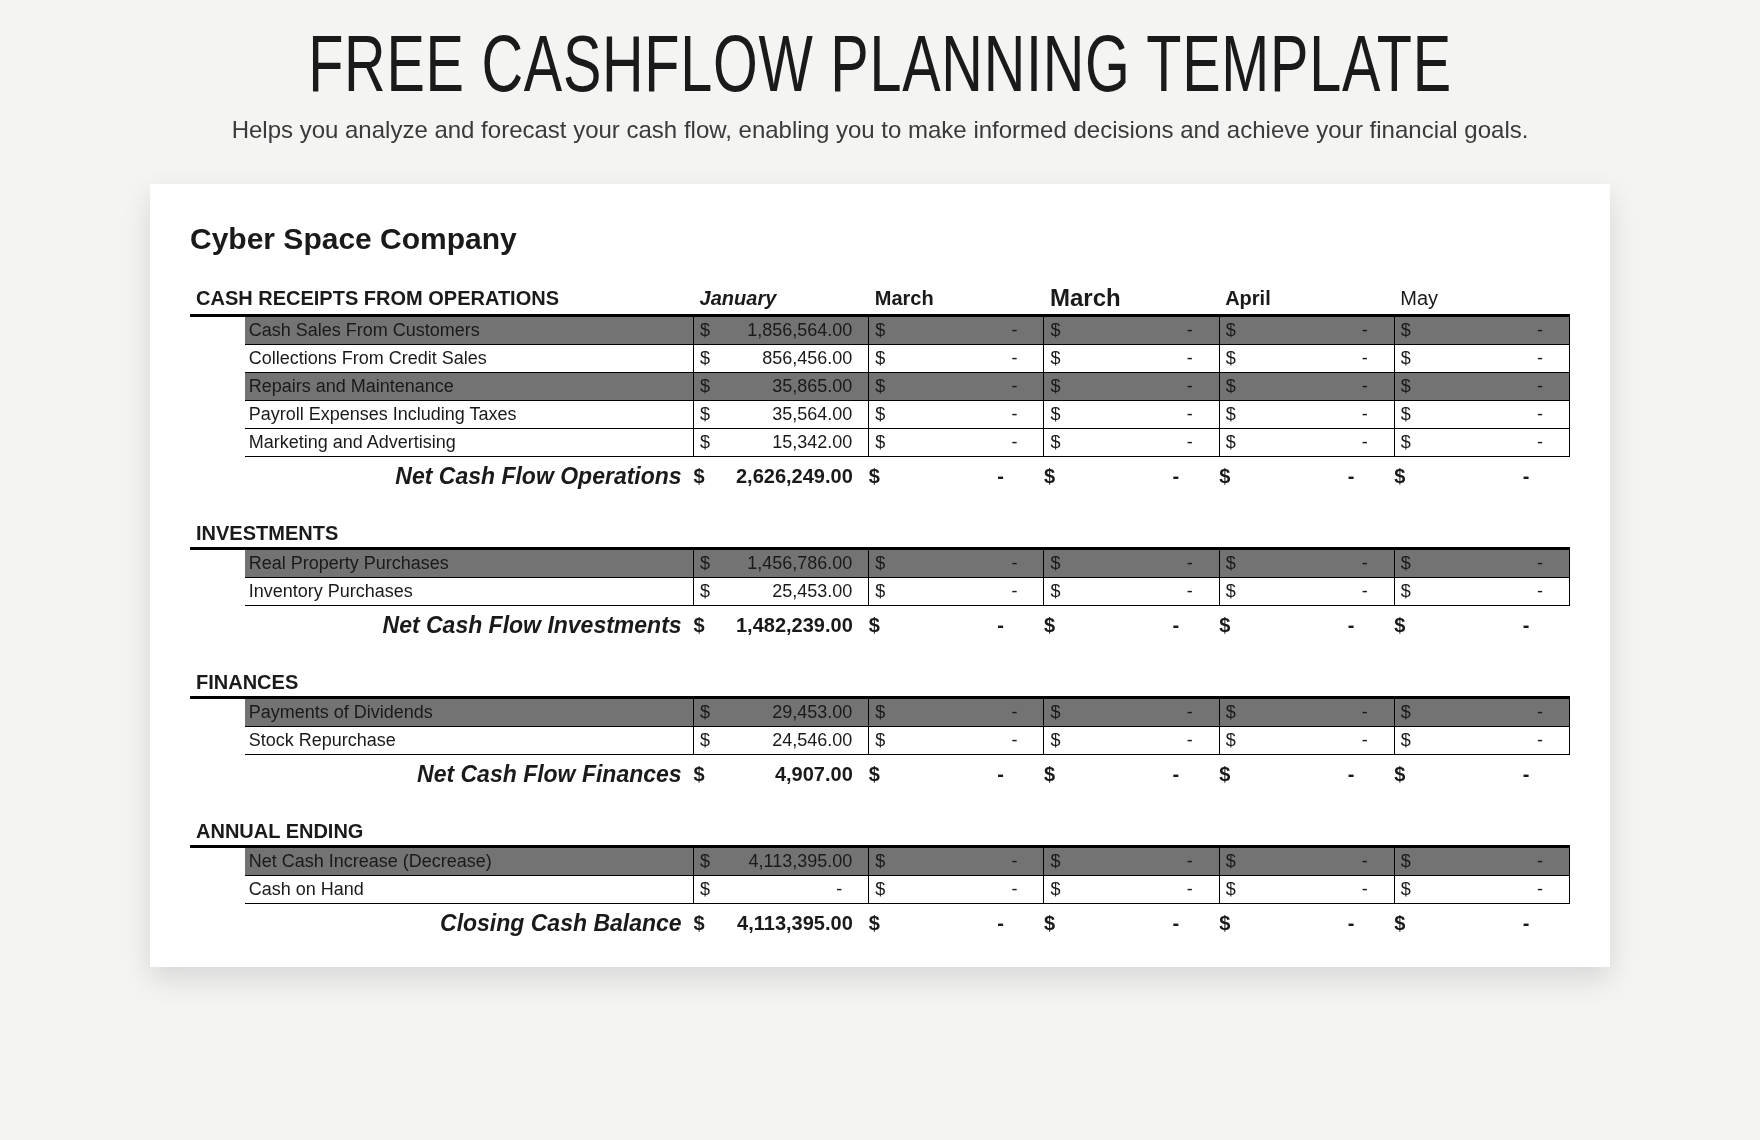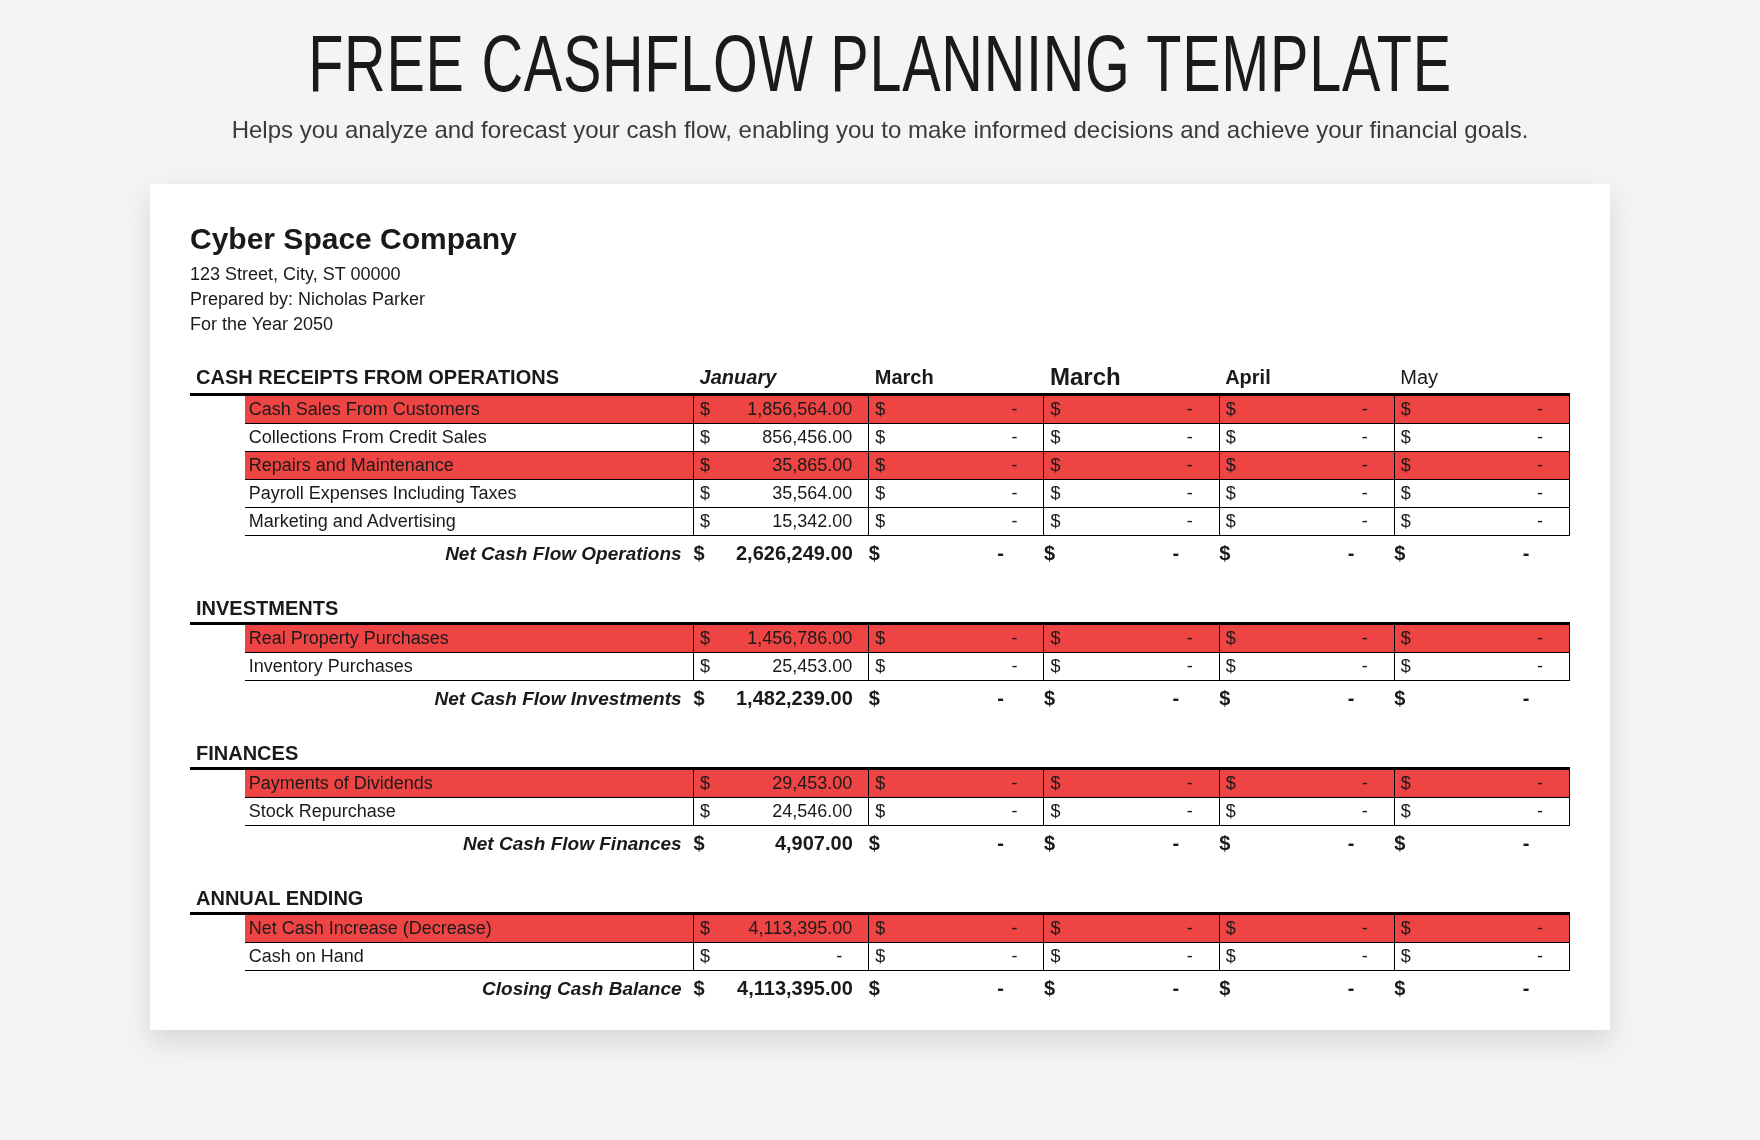--- a/index.html
+++ b/index.html
@@ -44,47 +44,42 @@
     table-layout: fixed;
     margin-top: 28px;
   }
   col.indent { width: 50px; }
   col.label  { width: 410px; }
   col.month  { width: 160px; }
   td { font-size: 18px; padding: 3px 6px; vertical-align: middle; }
   .section-title-row td { font-size: 20px; font-weight: 800; padding-top: 26px; padding-bottom: 2px; border-bottom: 3px solid #000; margin-top: 46px; }
   .section-title-row.first td { padding-top: 0; }
   .data-row td { border-bottom: 1px solid #000; border-top: 1px solid #000; }
-  .data-row.shaded td { background: #ef4444; }
+  .data-row.shaded td { background: #737373; }
   .data-row .row-label { padding-left: 4px; }
   .money-cell { border-left: 1px solid #000; position: relative; }
   .money-cell.last { border-right: 1px solid #000; }
   .money-cell .cur { position: absolute; left: 6px; }
   .money-cell .val { display: block; text-align: right; padding-right: 10px; }
   .money-cell .dash { display: block; text-align: right; padding-right: 20px; }
   .total-row td { font-weight: 800; padding-top: 6px; padding-bottom: 6px; border: none; }
-  .total-row .total-label { text-align: right; font-style: italic; font-weight: 800; padding-right: 12px; font-size: 19px; }
+  .total-row .total-label { text-align: right; font-style: italic; font-weight: 800; padding-right: 12px; font-size: 23px; }
   .total-row .money-cell { border: none; font-size: 20px; }
   .total-row .money-cell .cur { left: 0; }
   .total-row .money-cell .val { padding-right: 10px; }
   .total-row .money-cell .dash { padding-right: 34px; }
 </style>
 </head>
 <body>
 
 <h1 class="page-title">FREE CASHFLOW PLANNING TEMPLATE</h1>
 <div class="page-subtitle">Helps you analyze and forecast your cash flow,  enabling you to make informed decisions and achieve your financial goals.</div>
 
 <div class="sheet">
   <div class="company-name">Cyber Space Company</div>
-  <div class="company-meta">
-    <div>123 Street, City, ST  00000</div>
-    <div>Prepared by: Nicholas Parker</div>
-    <div>For the Year 2050</div>
-  </div>
 
   <table>
     <colgroup>
       <col class="indent">
         <col class="label">
       <col class="month">
         <col class="month">
         <col class="month">
         <col class="month">
         <col class="month">

